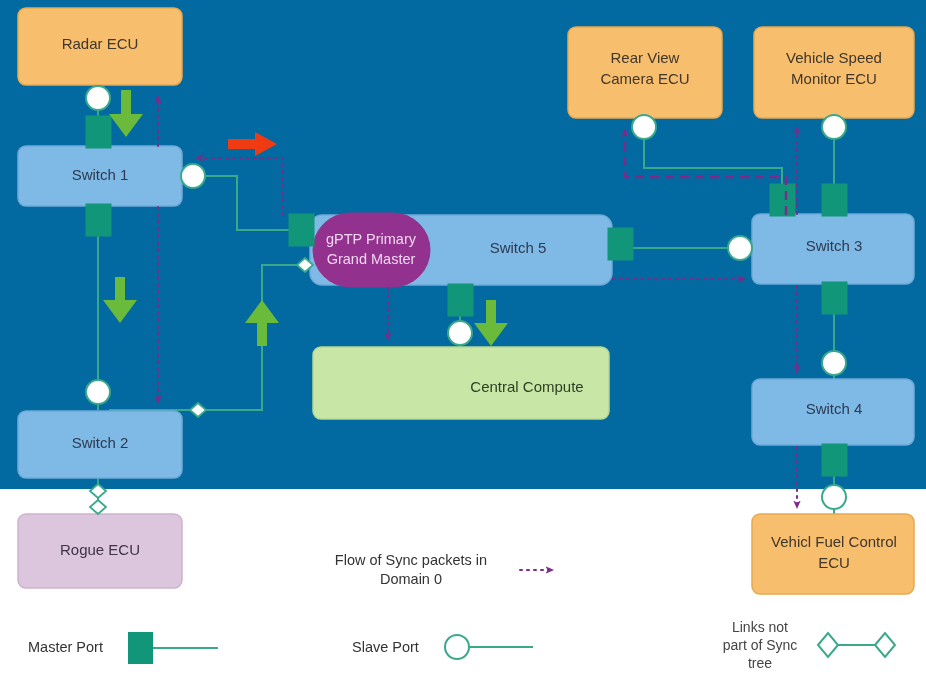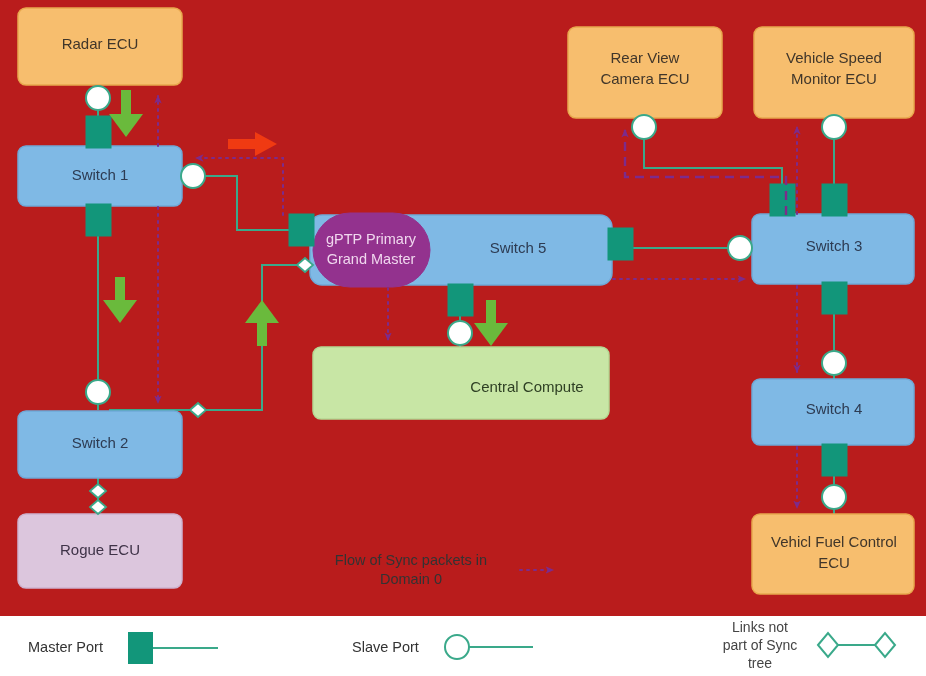--- a/index.html
+++ b/index.html
@@ -1,18 +1,18 @@
 <!DOCTYPE html>
 <html><head>
 <meta charset="utf-8">
 <style>
   html,body{margin:0;padding:0;background:#ffffff;}
   body{width:926px;height:676px;overflow:hidden;
        font-family:"Liberation Sans","DejaVu Sans",sans-serif;}
-  #stage{position:relative;width:926px;height:616px;background:#b91c1c;}
+  #stage{position:relative;width:926px;height:489px;background:#0369a1;}
   svg#canvas{position:absolute;left:0;top:0;width:926px;height:676px;}
   .node-label{font-family:"Liberation Sans","DejaVu Sans",sans-serif;
       text-anchor:middle;dominant-baseline:middle;}
   .lbl-ecu{font-size:15px;fill:#40362a;}
   .lbl-switch{font-size:15px;fill:#2d3b52;}
   .lbl-gm{font-size:14.5px;fill:#f0d7ee;}
   .lbl-cc{font-size:15px;fill:#2f4024;}
   .lbl-rogue{font-size:15px;fill:#3f3348;}
   .lbl-legend{font-size:14.5px;fill:#333333;}
   .lbl-legend-small{font-size:14px;fill:#444444;}

